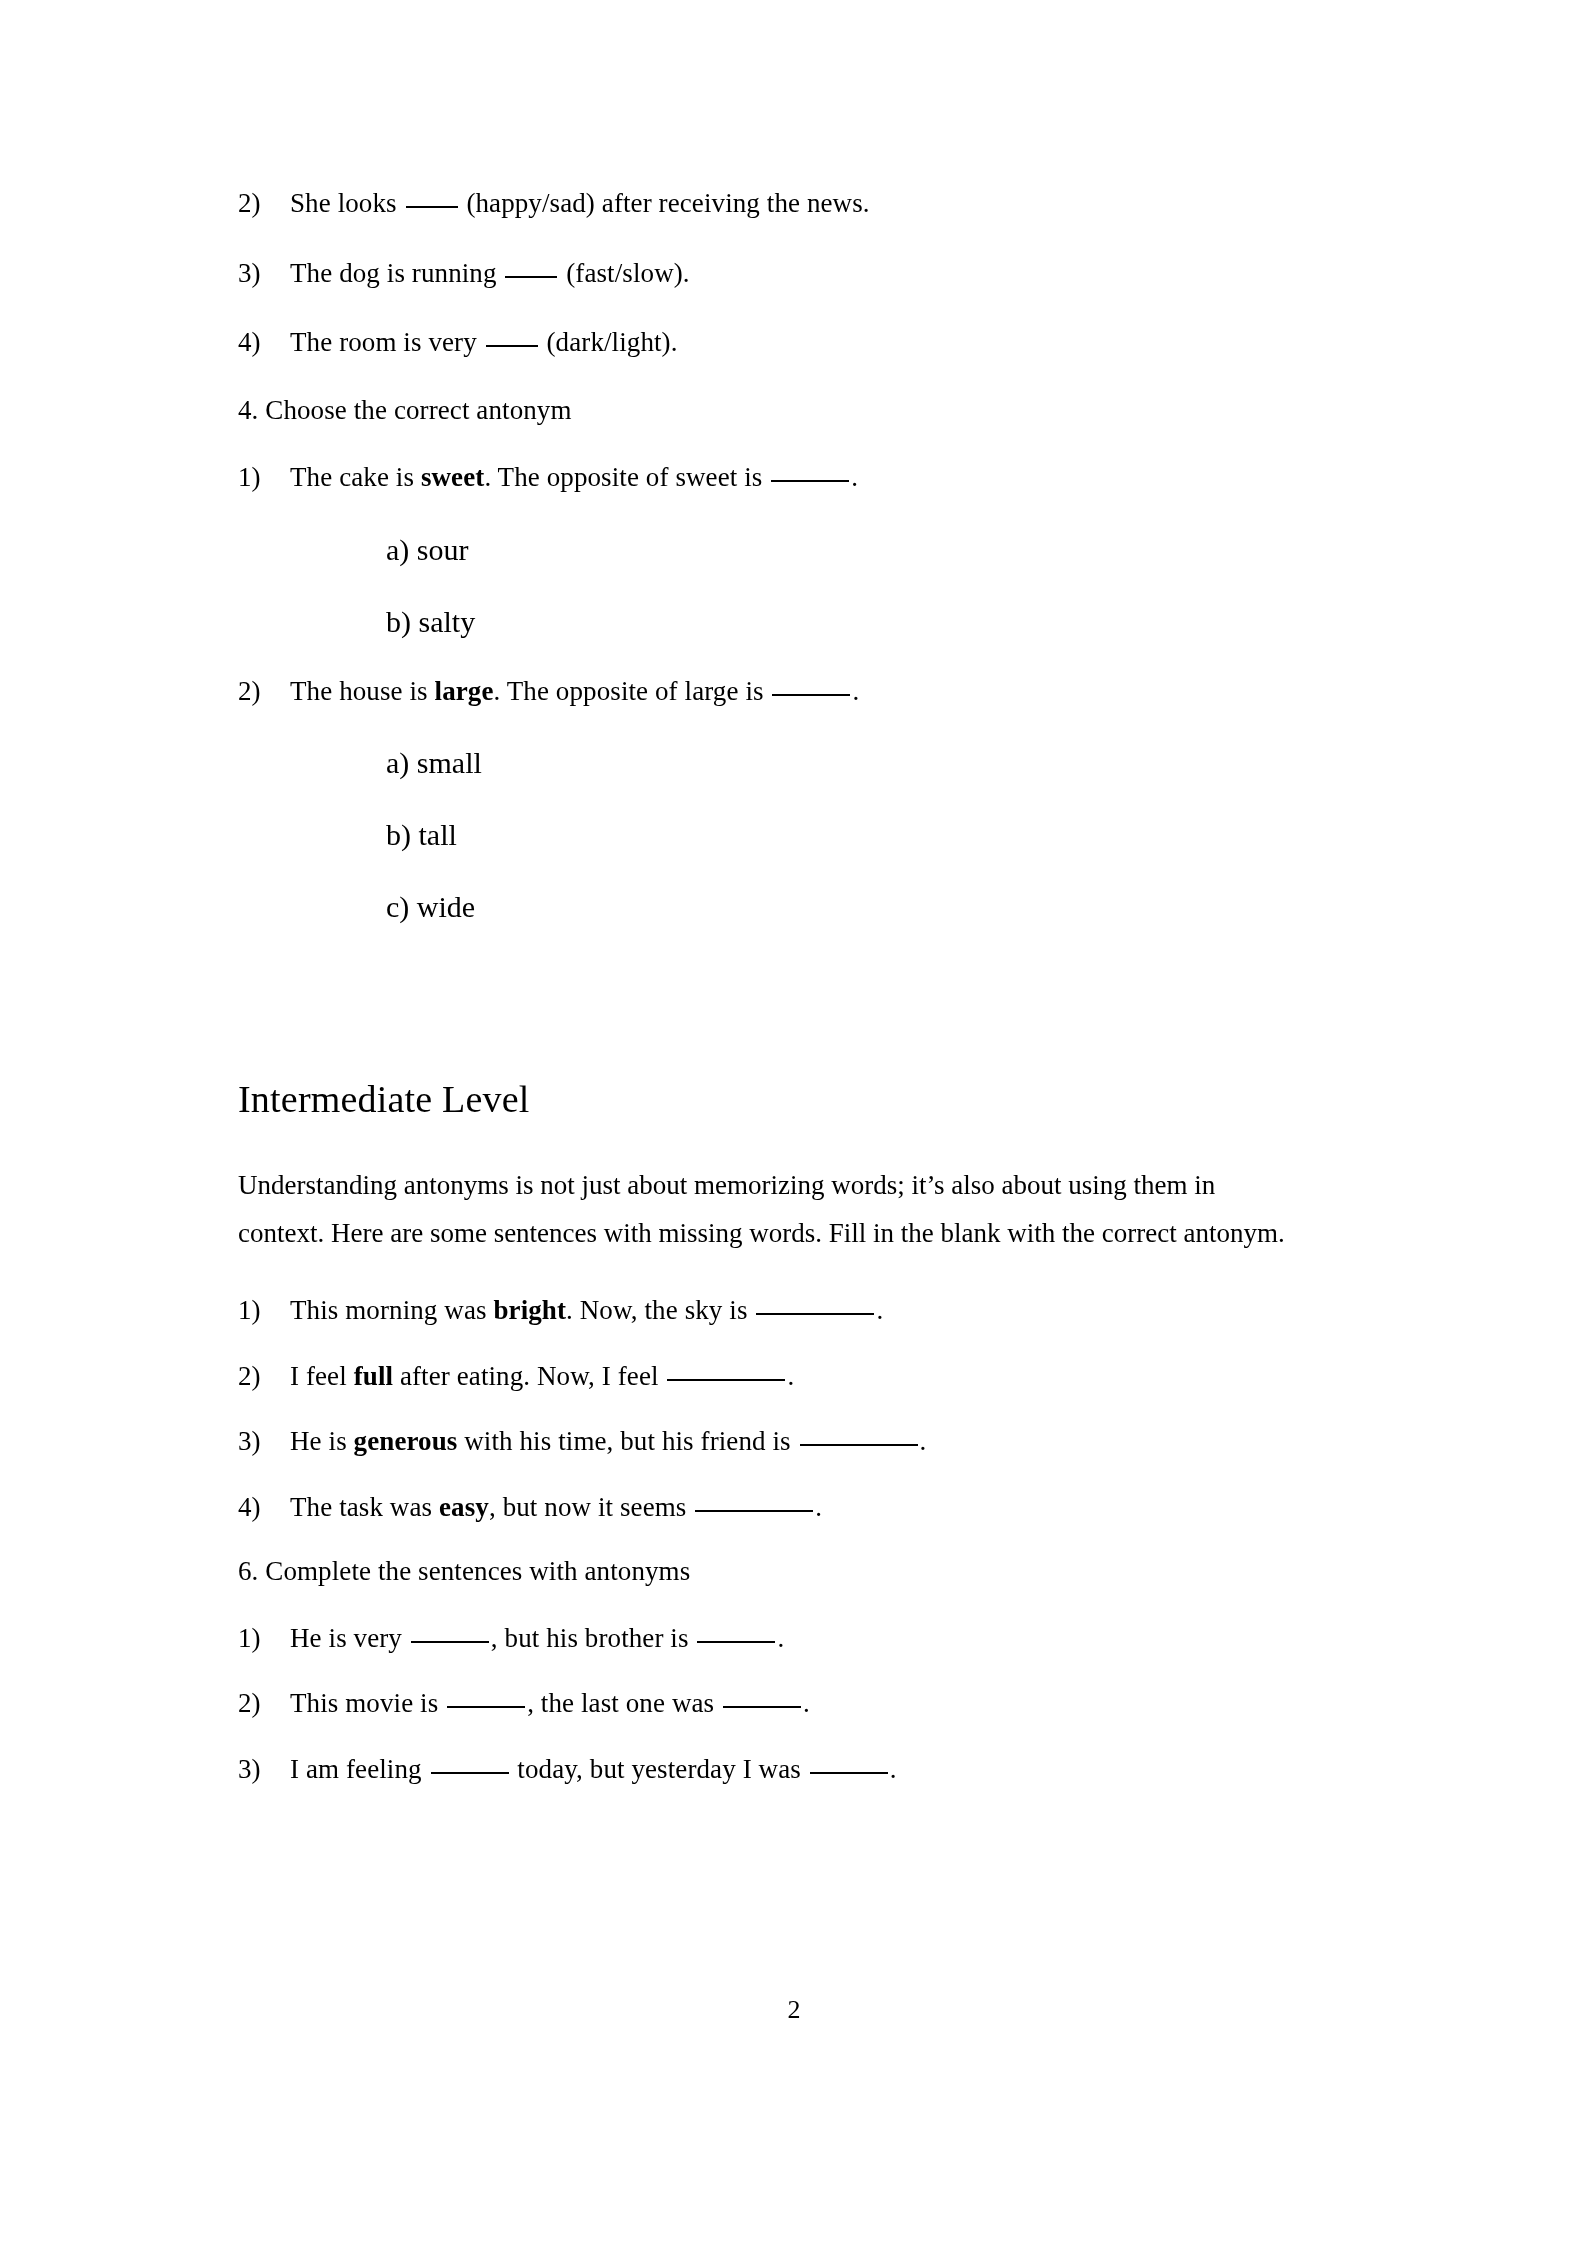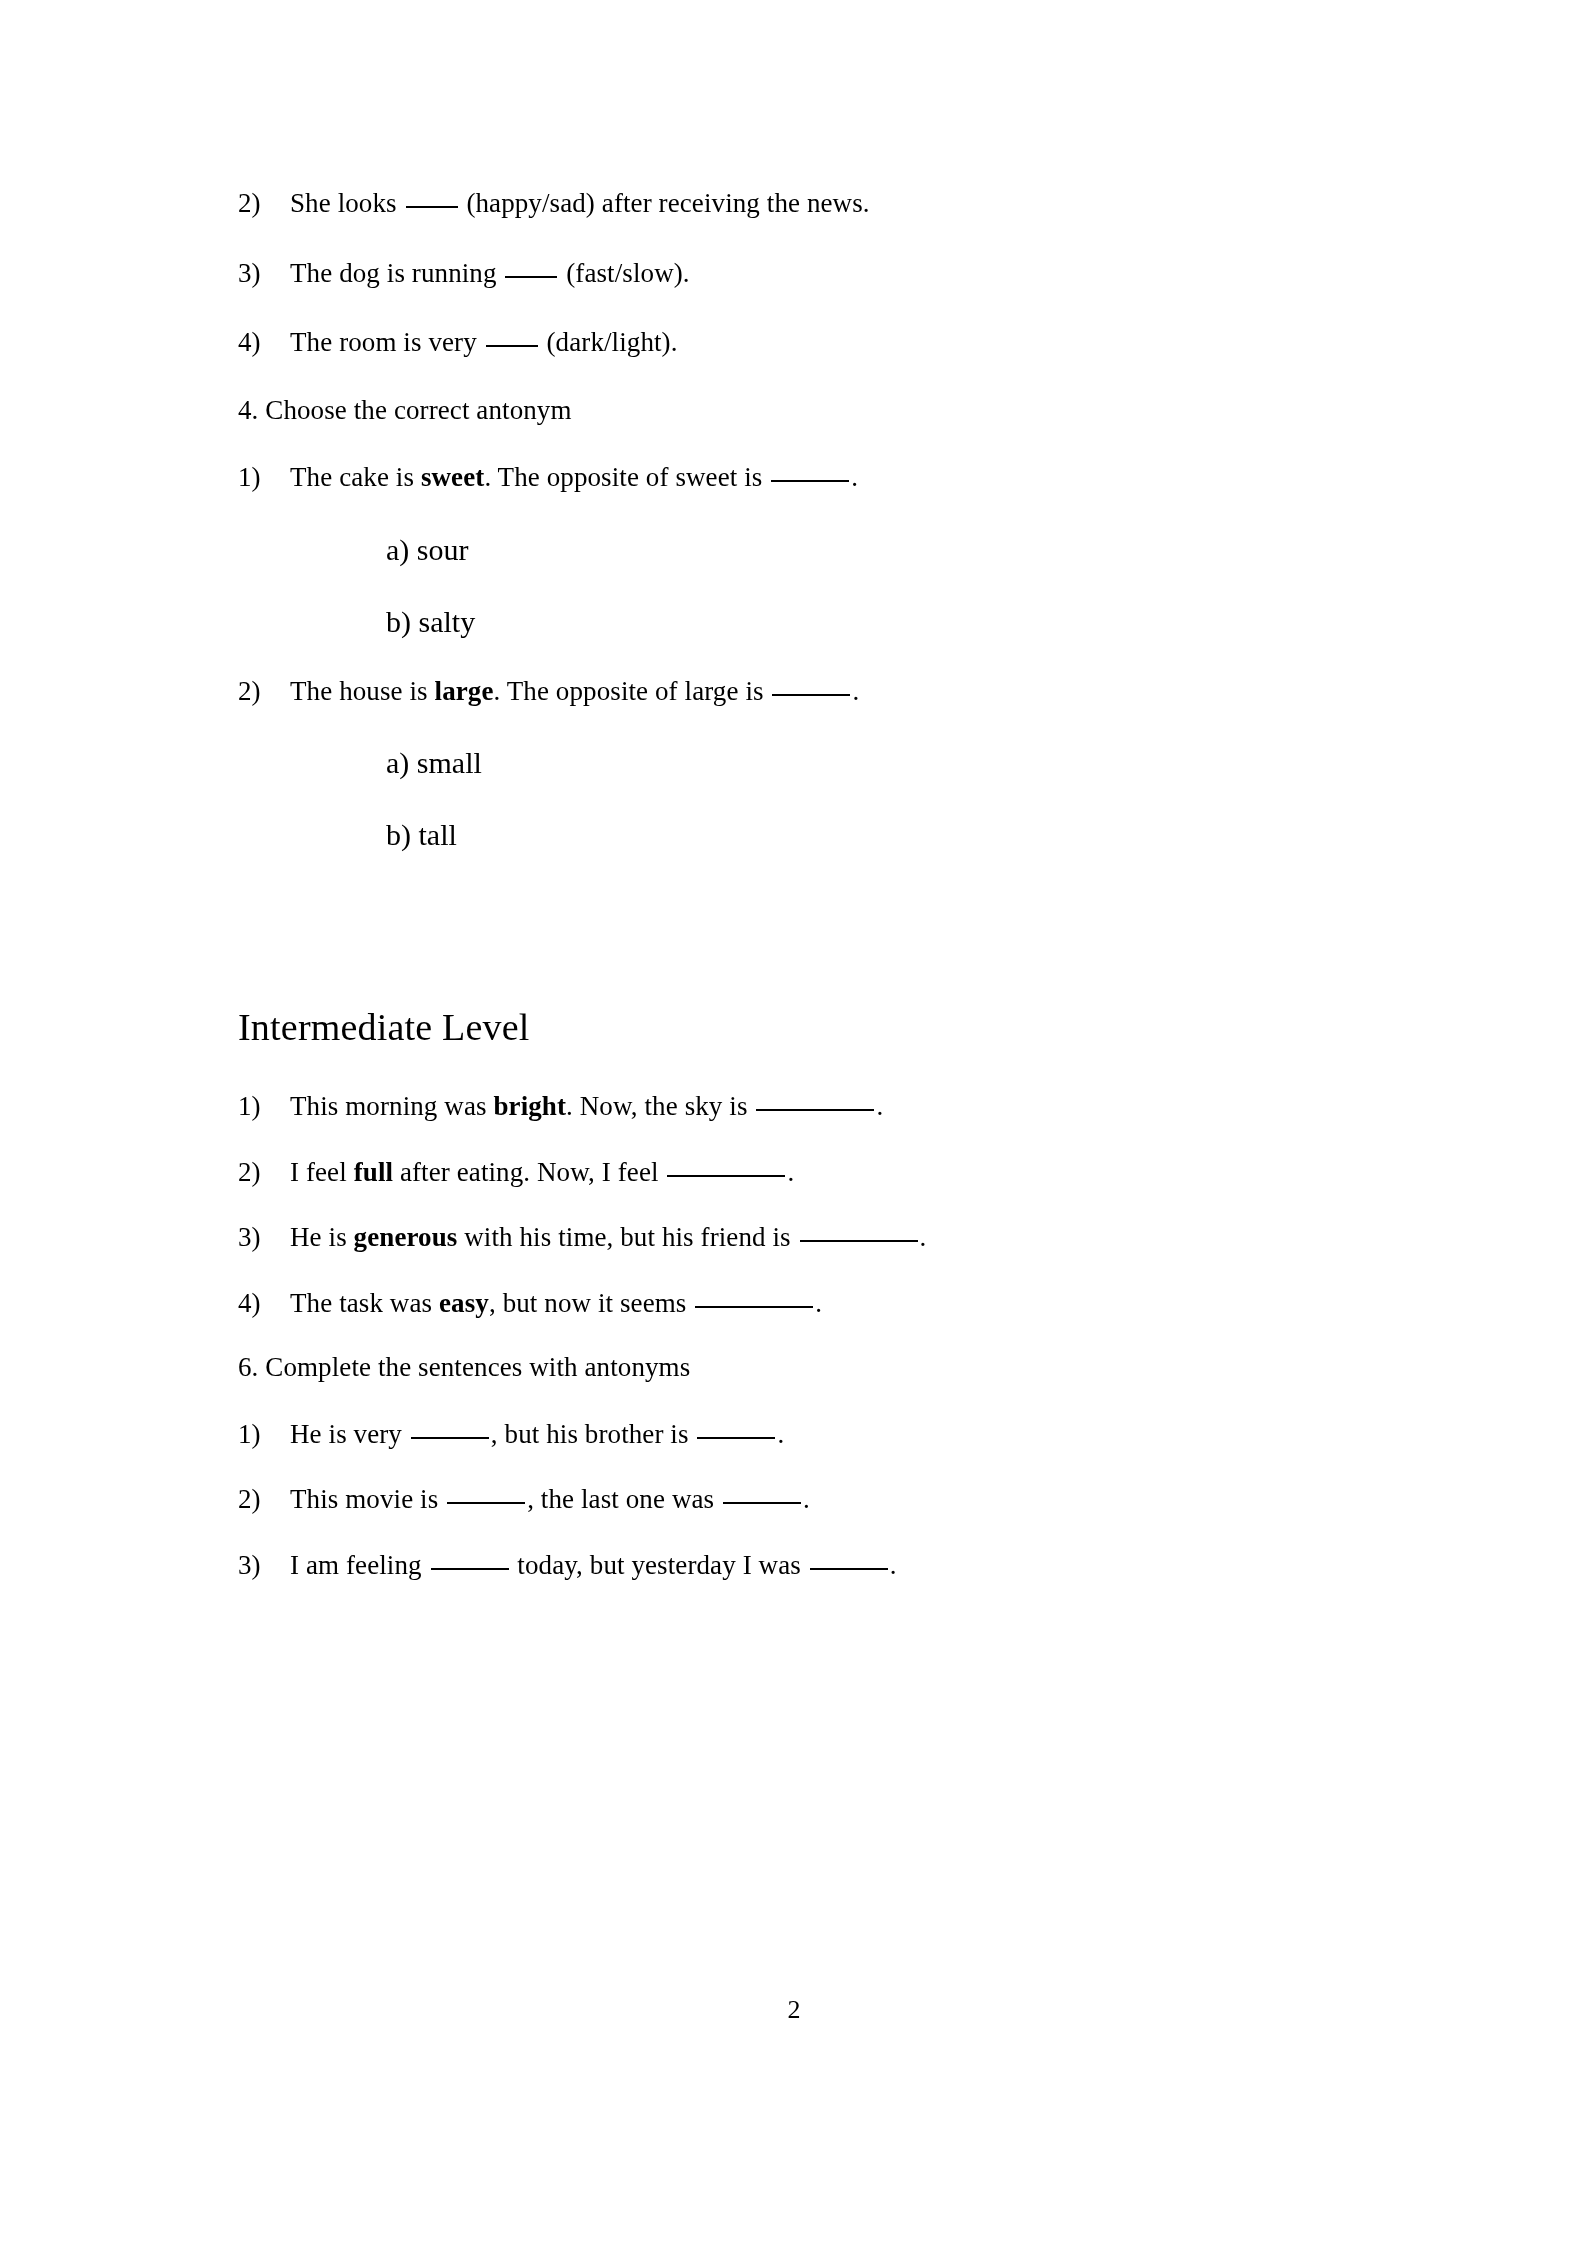--- a/index.html
+++ b/index.html
@@ -151,26 +151,28 @@
     <div class="option">a) sour</div>
     <div class="option">b) salty</div>
 
     <div class="item">
       <span class="num">2)</span>
       <span class="txt"><span>The house is</span> <b>large</b><span>. The opposite of large is</span> <span class="blank m"></span><span>.</span></span>
     </div>
 
     <div class="option">a) small</div>
     <div class="option">b) tall</div>
+    <div class="option">c) wide</div>
 
     <div class="gap-large"></div>
 
     <div class="level-heading">Intermediate Level</div>
 
 
+    <div class="para">Understanding antonyms is not just about memorizing words; it’s also about using them in context. Here are some sentences with missing words. Fill in the blank with the correct antonym.</div>
 
     <div class="item tight">
       <span class="num">1)</span>
       <span class="txt"><span>This morning was</span> <b>bright</b><span>. Now, the sky is</span> <span class="blank l"></span><span>.</span></span>
     </div>
 
     <div class="item tight">
       <span class="num">2)</span>
       <span class="txt"><span>I feel</span> <b>full</b><span> after eating. Now, I feel</span> <span class="blank l"></span><span>.</span></span>
     </div>

